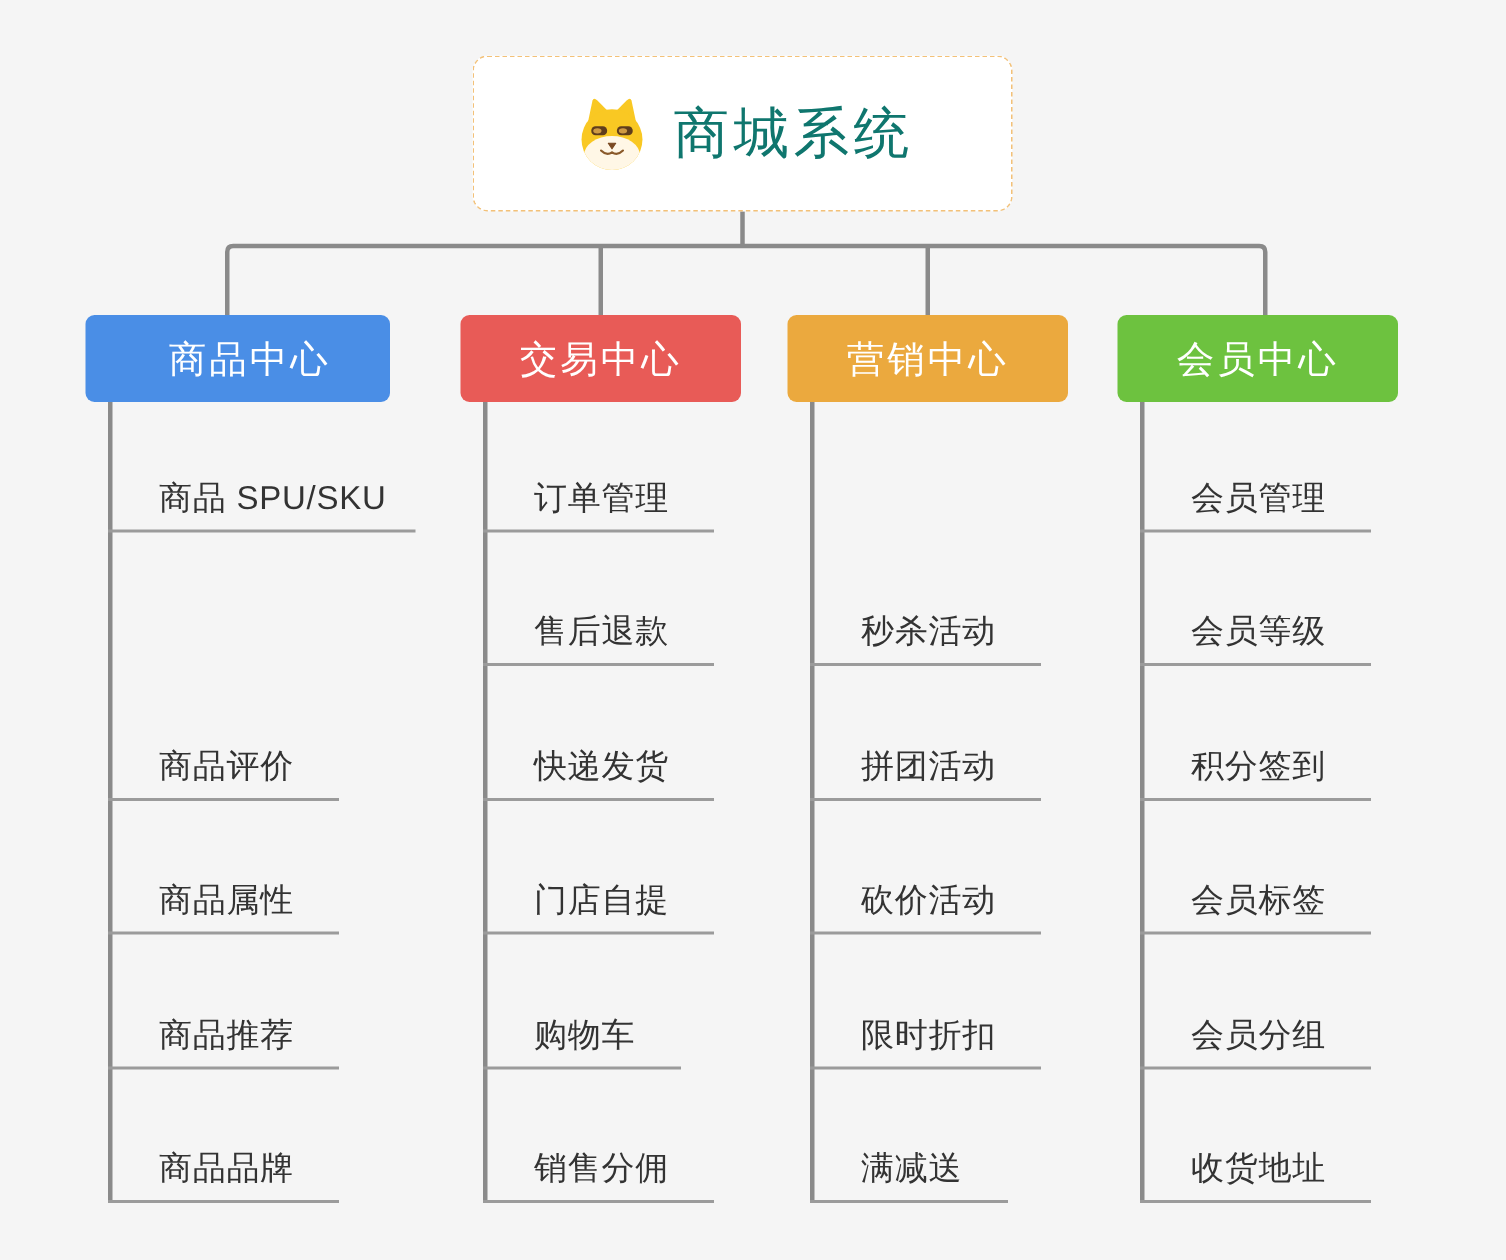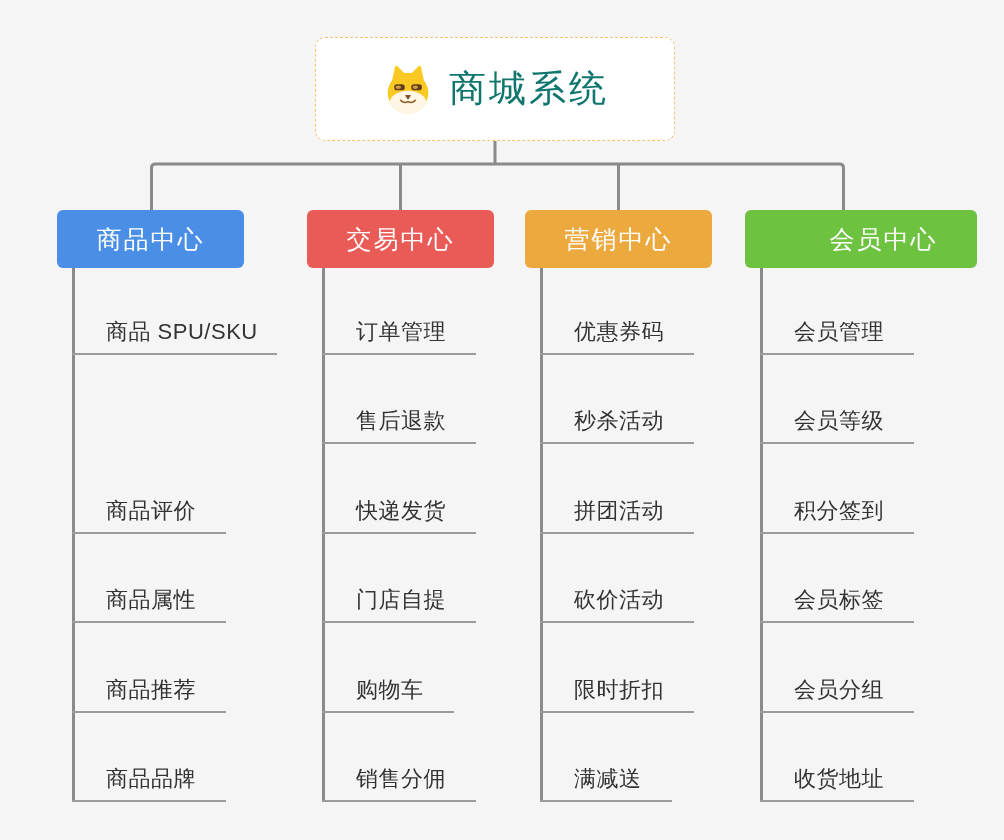--- a/index.html
+++ b/index.html
@@ -50,21 +50,21 @@
     display:flex;
     align-items:center;
     justify-content:center;
   }
   .branch-node .branch-label{
     color:#ffffff;
     font-size:25px;
     letter-spacing:2px;
     white-space:nowrap;
   }
-  .b0{left:57px;background:#4a8ee6;}
+  .b0{left:57px;background:#4a8ee6;padding-left:16px;}
   .b1{left:307px;background:#e85b57;}
   .b2{left:525px;background:#eba93e;}
   .b3{left:745px;background:#6dc23f;}
   
   .column{
     position:absolute;
     top:268px;
     height:534px;
     width:215px;
     border-left:3px solid #8a8a8a;
@@ -143,21 +143,21 @@
 
   <div class="branch-node b0" style="background-color: rgb(74, 142, 230);">
     <span class="branch-label">商品中心</span>
   </div>
   <div class="branch-node b1" style="background-color: rgb(232, 91, 87);">
     <span class="branch-label">交易中心</span>
   </div>
   <div class="branch-node b2" style="background-color: rgb(235, 169, 62); align-items: center;">
     <span class="branch-label">营销中心</span>
   </div>
-  <div class="branch-node b3" style="background-color: rgb(109, 194, 63); padding-left: 45px;">
+  <div class="branch-node b3" style="background-color: rgb(109, 194, 63);">
     <span class="branch-label">会员中心</span>
   </div>
 
   <div class="column c0">
     <div class="leaf lg r0">
         <span class="leaf-label">商品 SPU/SKU</span>
       </div>
     <div class="leaf r2">
         <span class="leaf-label">商品评价</span>
       </div>
@@ -187,23 +187,20 @@
       </div>
     <div class="leaf sm r4">
         <span class="leaf-label">购物车</span>
       </div>
     <div class="leaf r5">
         <span class="leaf-label">销售分佣</span>
       </div>
   </div>
 
   <div class="column c2">
-    <div class="leaf r0">
-        <span class="leaf-label">优惠券码</span>
-      </div>
     <div class="leaf r1">
         <span class="leaf-label">秒杀活动</span>
       </div>
     <div class="leaf r2">
         <span class="leaf-label">拼团活动</span>
       </div>
     <div class="leaf r3">
         <span class="leaf-label">砍价活动</span>
       </div>
     <div class="leaf r4">

